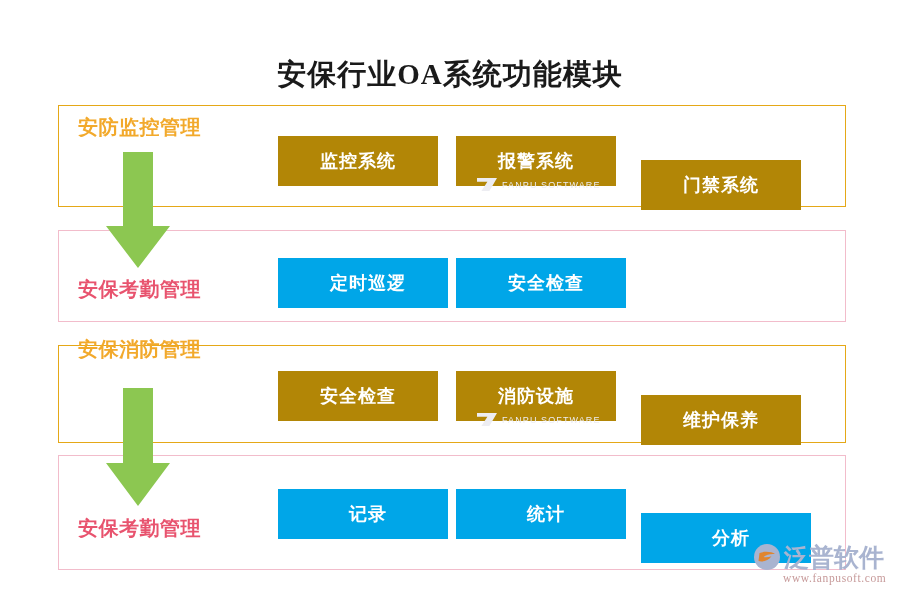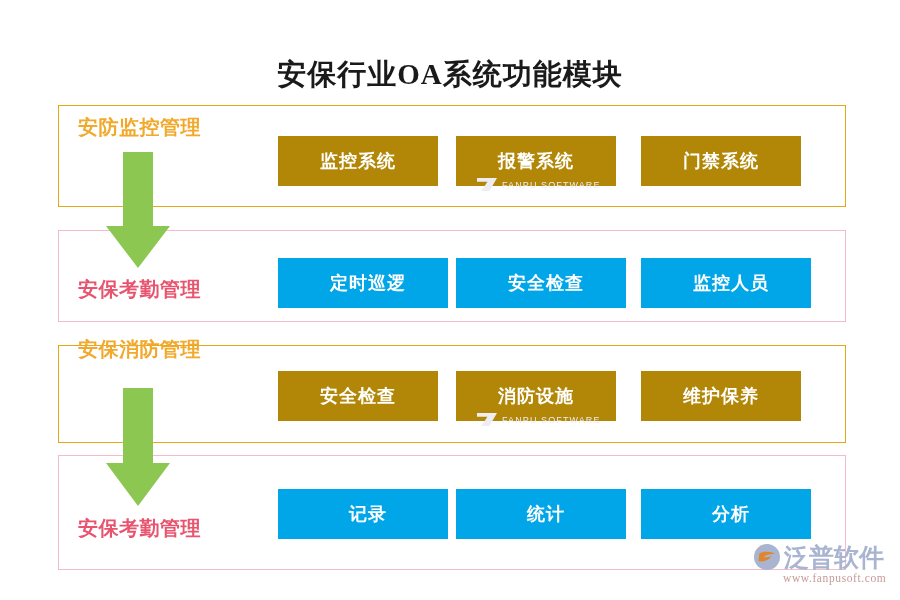--- a/index.html
+++ b/index.html
@@ -83,21 +83,21 @@
     font-weight: bold;
     letter-spacing: 1px;
     font-family: "Liberation Serif", "DejaVu Serif", serif;
     white-space: nowrap;
   }
   .module-box.gold { background: #B28606; }
   .module-box.cyan { background: #00A6E8; padding-left: 10px; }
 
   .col-1 { left: 278px; }
   .col-2 { left: 456px; }
-  .col-3 { left: 641px; }
+  .col-3 { left: 641px; margin-top: 24px; }
 
   .boxes-row-1 { top: 136px; }
   .boxes-row-2 { top: 258px; }
   .boxes-row-3 { top: 371px; }
   .boxes-row-4 { top: 489px; }
 
   
   .arrow {
     position: absolute;
     left: 106px;
@@ -199,21 +199,20 @@
   <div class="row-label pink label-2">安保考勤管理</div>
   <div class="row-label gold label-3">安保消防管理</div>
   <div class="row-label pink label-4">安保考勤管理</div>
 
   <div class="module-box gold boxes-row-1 col-1">监控系统</div>
   <div class="module-box gold boxes-row-1 col-2">报警系统</div>
   <div class="module-box gold boxes-row-1 col-3">门禁系统</div>
 
   <div class="module-box cyan boxes-row-2 col-1">定时巡逻</div>
   <div class="module-box cyan boxes-row-2 col-2">安全检查</div>
-  <div class="module-box cyan boxes-row-2 col-3">监控人员</div>
 
   <div class="module-box gold boxes-row-3 col-1">安全检查</div>
   <div class="module-box gold boxes-row-3 col-2">消防设施</div>
   <div class="module-box gold boxes-row-3 col-3">维护保养</div>
 
   <div class="module-box cyan boxes-row-4 col-1">记录</div>
   <div class="module-box cyan boxes-row-4 col-2">统计</div>
   <div class="module-box cyan boxes-row-4 col-3">分析</div>
 
   <div class="watermark wm-1">

